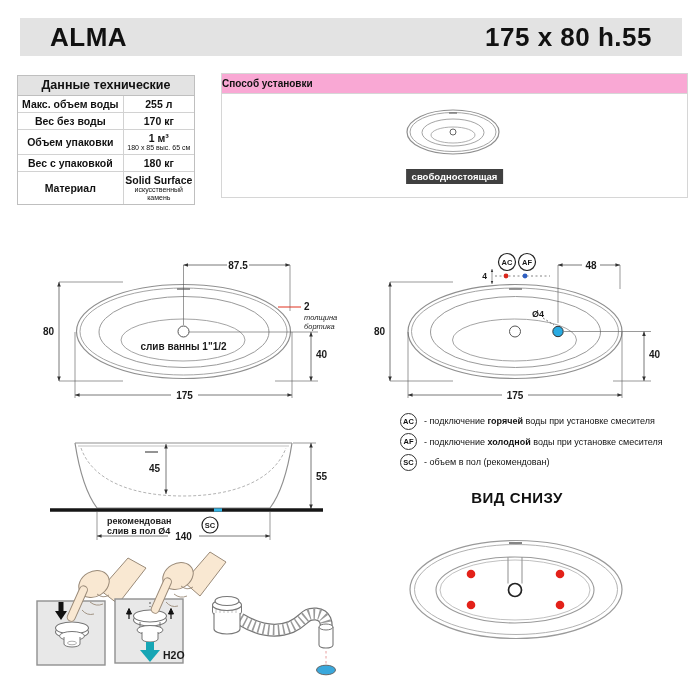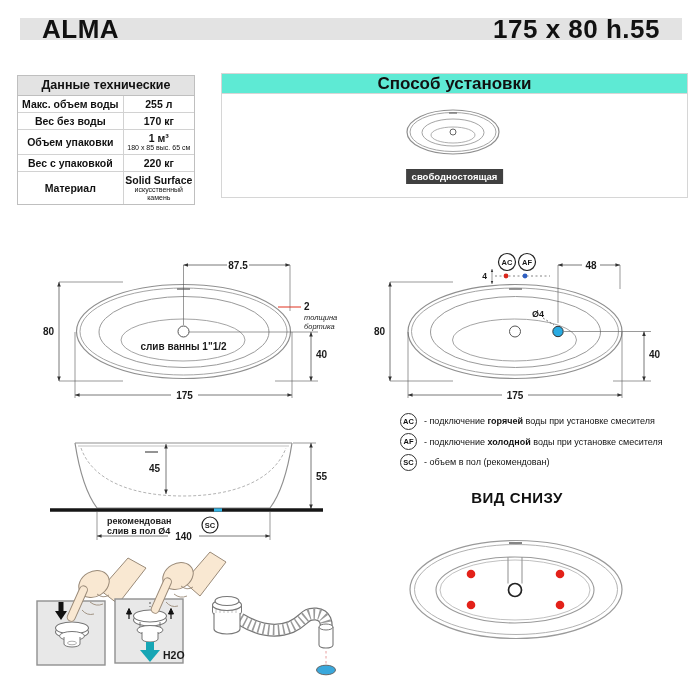--- a/index.html
+++ b/index.html
@@ -2,41 +2,41 @@
 <html><head>
 <meta charset="utf-8">
 <style>
   html,body{margin:0;padding:0;background:#fff;}
   .page{position:relative;width:700px;height:700px;background:#fff;overflow:hidden;
         font-family:"Liberation Sans",sans-serif;color:#111;}
   svg{position:absolute;overflow:visible;}
   svg text{font-family:"Liberation Sans",sans-serif;fill:#1a1a1a;}
 
   
-  .header-bar{position:absolute;left:20px;top:18px;width:662px;height:22px;background:#e3e3e3;
-    display:flex;align-items:center;justify-content:space-between;padding:0 22px;box-sizing:border-box;}
+  .header-bar{position:absolute;left:20px;top:18px;width:662px;height:38px;background:#e3e3e3;
+    display:flex;align-items:center;justify-content:space-between;padding:0 30px;box-sizing:border-box;}
   .header-bar .ht{font-size:26px;font-weight:700;letter-spacing:.5px;}
 
   
   .tech-table{position:absolute;left:17px;top:75px;width:178px;border:1px solid #bfbfbf;
     background:#fff;box-sizing:border-box;font-size:10.5px;}
   .tt-title{background:#e3e3e3;font-weight:700;font-size:12.5px;text-align:center;
     padding:2px 0 3px;border-bottom:1px solid #bfbfbf;}
   .tt-row{display:flex;border-bottom:1px solid #d2d2d2;align-items:stretch;}
   .tt-row:last-child{border-bottom:none;}
   .tt-label{width:60%;border-right:1px solid #d2d2d2;display:flex;align-items:center;
     justify-content:center;text-align:center;font-weight:700;padding:2px 1px;box-sizing:border-box;}
   .tt-val{width:40%;display:flex;flex-direction:column;align-items:center;justify-content:center;
     text-align:center;font-weight:700;padding:2px 1px;box-sizing:border-box;}
   .tt-sub{font-size:7px;font-weight:400;line-height:8px;}
 
   
   .install-box{position:absolute;left:221px;top:73px;width:467px;height:125px;
     border:1px solid #d6d6d6;box-sizing:border-box;}
-  .ib-title{background:#5eead4;text-align:center;font-weight:700;font-size:17px;
+  .ib-title{background:#f9a8d4;text-align:left;font-weight:700;font-size:10px;
     height:19px;line-height:19px;border-bottom:1px solid #d6d6d6;}
   .ib-label{position:absolute;left:50%;transform:translateX(-50%);top:95px;background:#404040;
     color:#fff;font-size:9.5px;font-weight:700;padding:2px 6px;white-space:nowrap;}
 
   
   .legend{position:absolute;left:400px;top:411px;width:292px;}
   .lg-row{display:flex;align-items:center;height:20.5px;font-size:9px;white-space:nowrap;}
   .lg-code{width:15px;height:15px;border:1.3px solid #333;border-radius:50%;font-size:7.5px;
     font-weight:700;display:flex;align-items:center;justify-content:center;margin-right:7px;flex:none;}
   .lg-b{font-weight:700;margin-top:36px;}
@@ -71,21 +71,21 @@
     <div class="tt-row">
       <div class="tt-label">Объем упаковки</div>
       <div class="tt-val">
           <div>1 м³</div>
         <div class="tt-sub">180 x 85 выс. 65 см</div>
         </div>
     </div>
     <div class="tt-row">
       <div class="tt-label">Вес с упаковкой</div>
       <div class="tt-val">
-          <div>220 кг</div>
+          <div>180 кг</div>
         </div>
     </div>
     <div class="tt-row">
       <div class="tt-label">Материал</div>
       <div class="tt-val">
           <div>Solid Surface</div>
         <div class="tt-sub">искусственный камень</div>
         </div>
     </div>
   </div>

